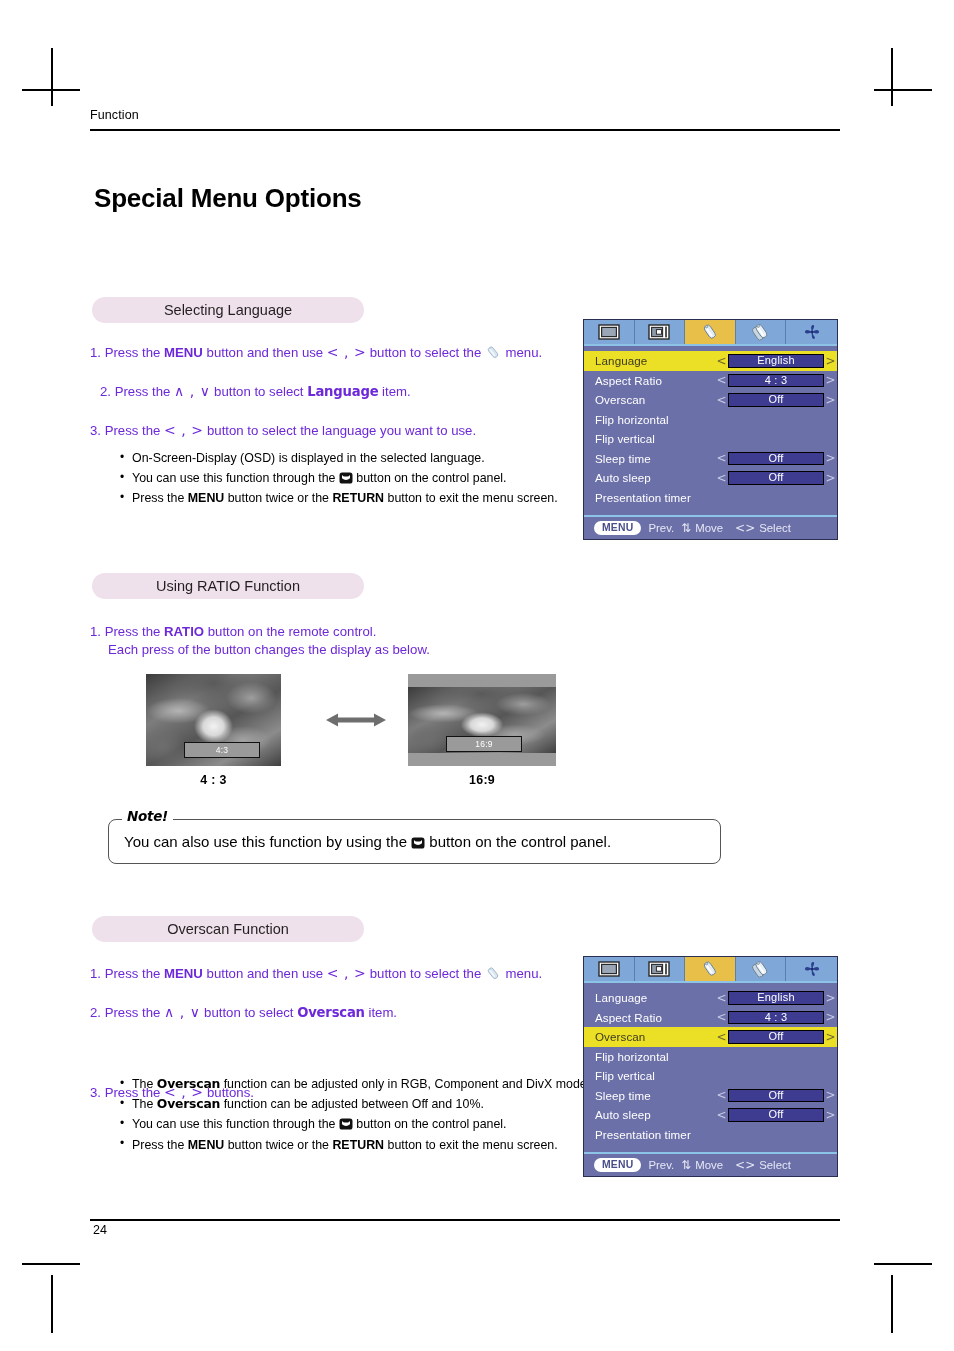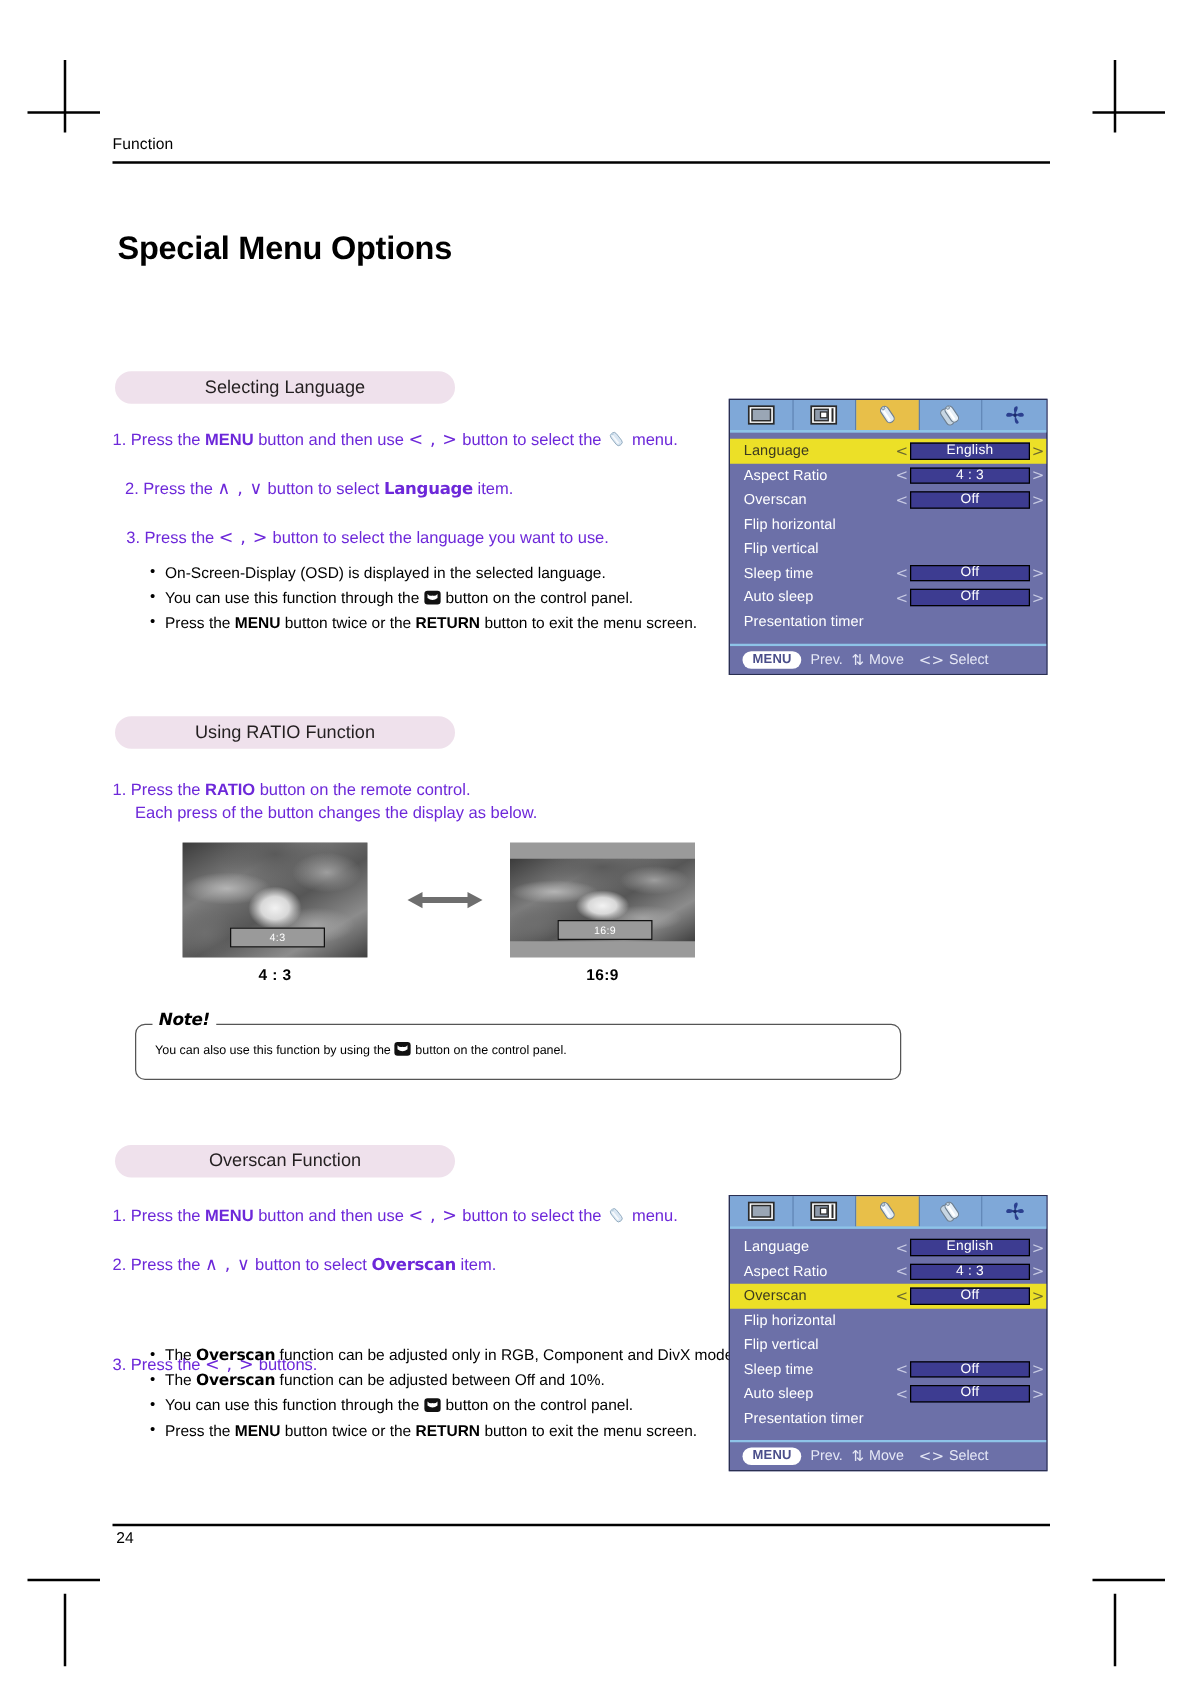--- a/index.html
+++ b/index.html
@@ -273,21 +273,21 @@
     background: #fff;
     padding: 0 5px;
     font-size: 13.5px;
     font-weight: bold;
     font-style: italic;
     font-family: "DejaVu Sans", sans-serif;
     letter-spacing: -0.3px;
   }
   #note-text {
     position: absolute;
-    font-size: 10px;
+    font-size: 15px;
     white-space: nowrap;
   }
 
   
   #footer-rule {
     position: absolute;
     left: 90px;
     top: 1219px;
     width: 750px;
     height: 1.6px;
@@ -330,21 +330,21 @@
           <circle cx="8.3" cy="1.9" r="1.0" fill="#b9cede"></circle>
         </g>
       </svg></span><span> menu.</span>
 </div>
 
 <div class="step" style="left:100px; top:382px;">
   <span>2.</span>
   <span>Press the </span><span class="glyph">∧ , ∨</span><span> button to select </span><b class="bolditalic">Language</b><span> item.</span>
 </div>
 
-<div class="step" style="left:90px; top:421px;margin-left:11px;">
+<div class="step" style="left:90px; top:421px;">
   <span>3.</span>
   <span>Press the </span><span class="glyph">&lt; , &gt;</span><span> button to select the language you want to use.</span>
 </div>
 
 <div class="bullets" style="left:120px; top:448px;">
   <div class="li">
     <span>On-Screen-Display (OSD) is displayed in the selected language.</span>
   </div>
   <div class="li">
     <span>You can use this function through the </span><span class="cp-icon"><svg viewBox="0 0 14 12">
@@ -487,21 +487,21 @@
 
 <div class="step" style="left:90px; top:623px;">
   <span>1.</span>
   <span>Press the </span><b>RATIO</b><span> button on the remote control.</span>
   <div style="padding-left:18px;">
     <span>Each press of the button changes the display as below.</span>
   </div>
 </div>
 
 <div class="thumb-wrap" style="left:146px; top:674px;">
-  <div class="thumb" style="width:148px; height:92px;">
+  <div class="thumb" style="width:135px; height:92px;">
     <div class="photo" style="top:0; height:92px;"></div>
     <div class="ratio-badge" style="left:38px; top:68px; width:74px; height:14px;">
       <span>4:3</span>
     </div>
   </div>
   <div class="thumb-caption" style="top:99px;">
     <span>4 : 3</span>
   </div>
 </div>
 

